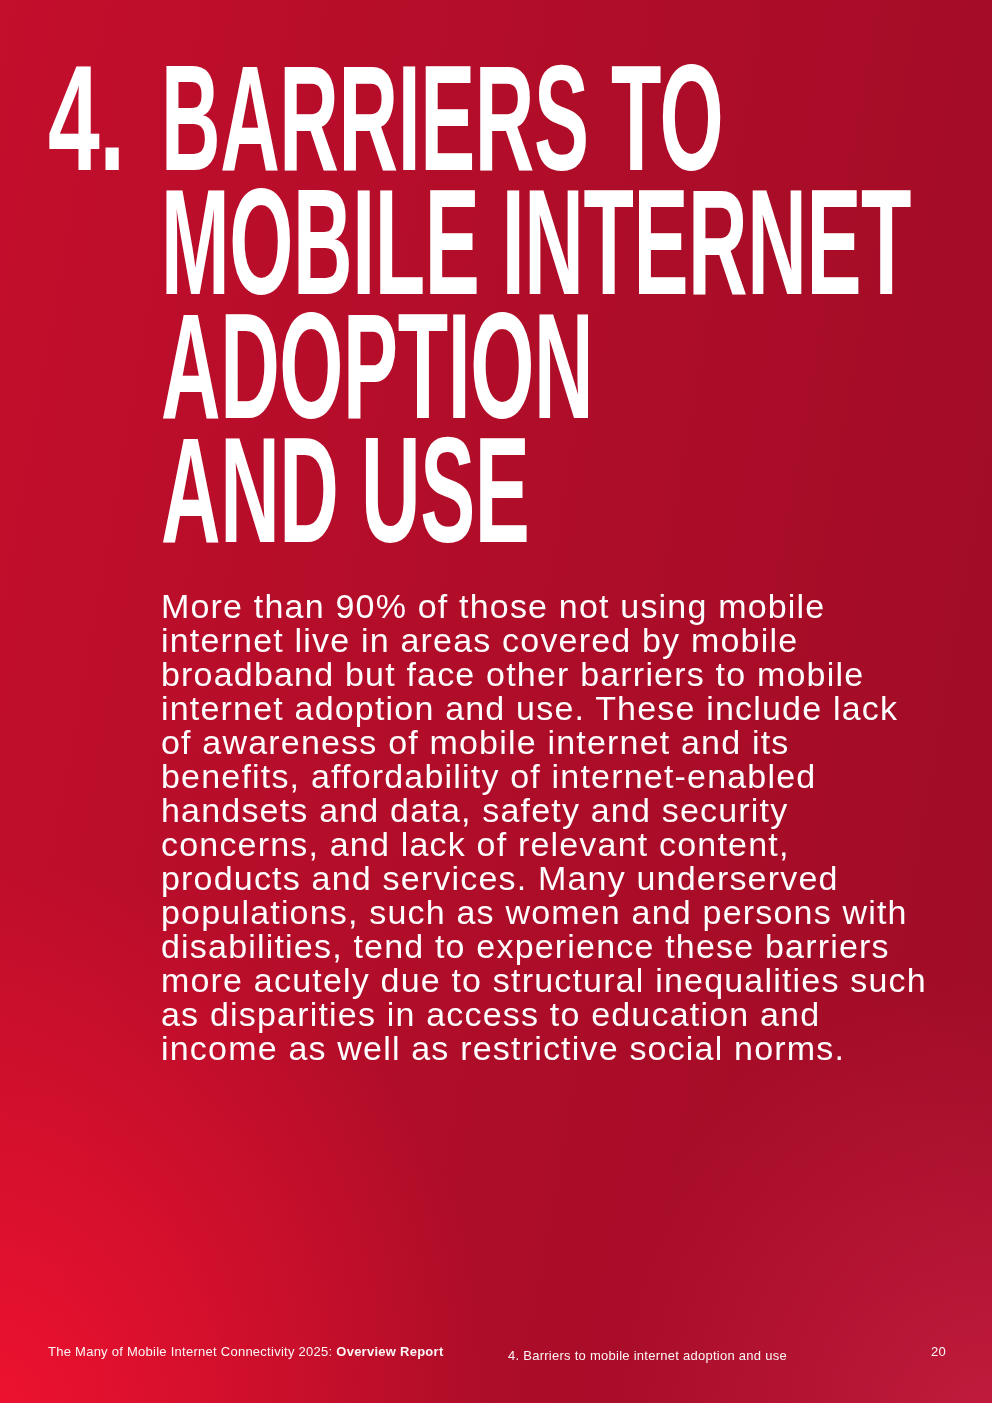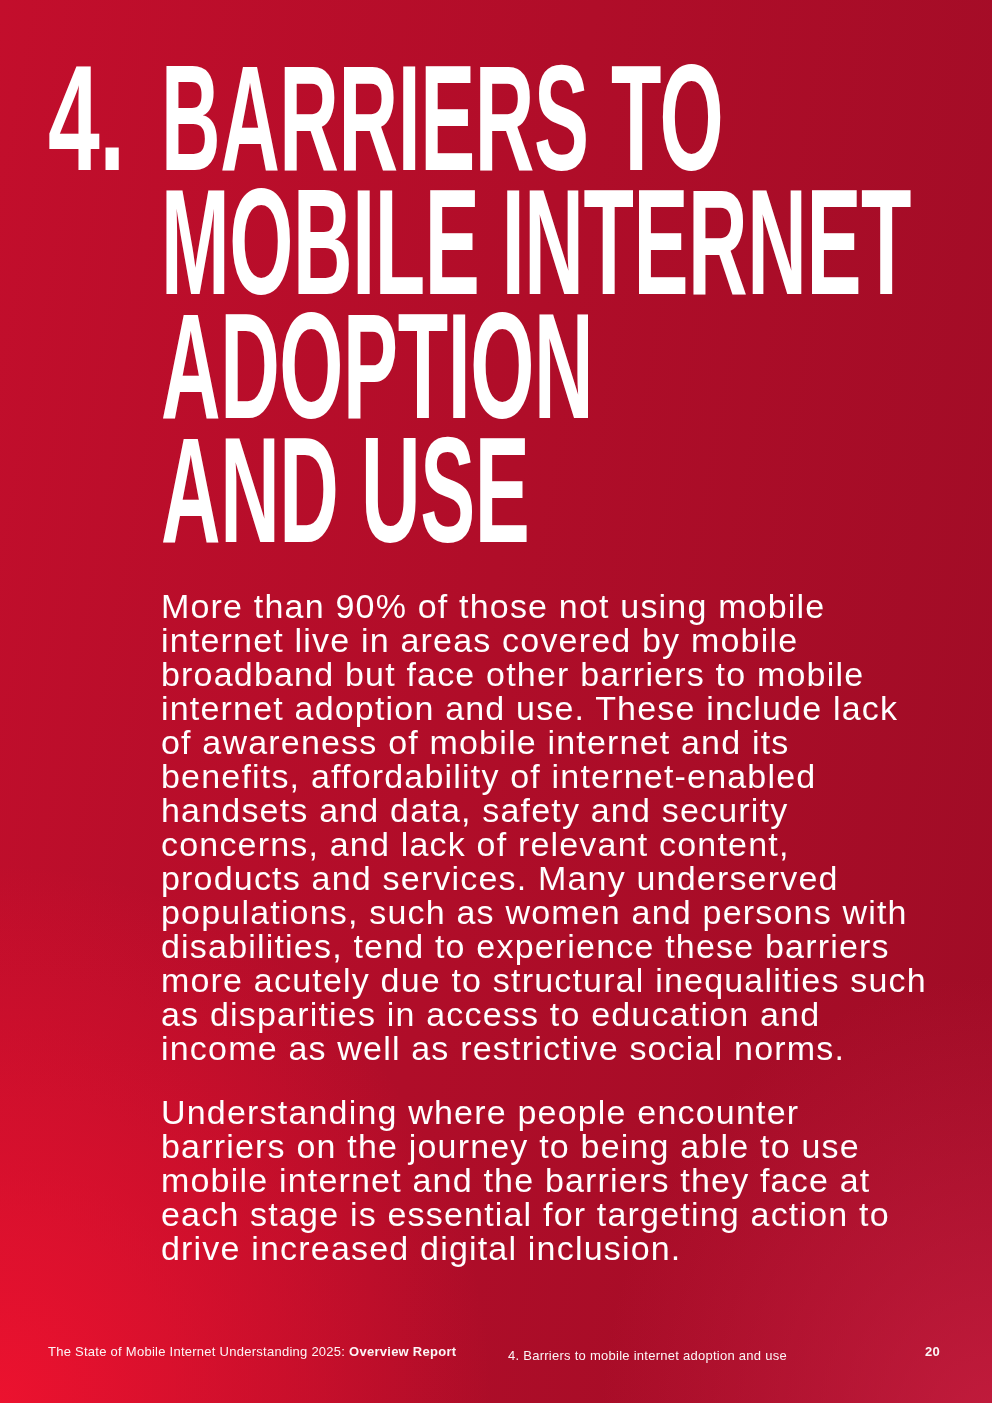--- a/index.html
+++ b/index.html
@@ -73,21 +73,21 @@
     top: 1344px;
     height: 16px;
     font-size: 13px;
     line-height: 15px;
     letter-spacing: 0.02em;
     color: rgba(255,255,255,0.96);
   }
   .footer-left  { position: absolute; left: 48px;  top: 0; white-space: nowrap; }
   .footer-left strong { font-weight: 700; margin-top: 27px; }
   .footer-center{ position: absolute; left: 508px; top: 4px; white-space: nowrap; }
-  .footer-right { position: absolute; right: 52px; top: 0; font-weight: bold; }
+  .footer-right { position: absolute; right: 46px; top: 0; }
 </style>
 </head>
 <body>
 
 <div class="page">
 
   <header class="heading">
     <div class="num-col">
       <span class="h-text num">4.</span>
     </div>
@@ -102,24 +102,23 @@
         <span class="h-text">ADOPTION</span>
       </div>
       <div class="h-line">
         <span class="h-text">AND USE</span>
       </div>
     </div>
   </header>
 
   <main class="content">
     <p>More than 90% of those not using mobile internet live in areas covered by mobile broadband but face other barriers to mobile internet adoption and use. These include lack of awareness of mobile internet and its benefits, affordability of internet-enabled handsets and data, safety and security concerns, and lack of relevant content, products and services. Many underserved populations, such as women and persons with disabilities, tend to experience these barriers more acutely due to structural inequalities such as disparities in access to education and income as well as restrictive social norms.</p>
-    <p>Understanding where people encounter barriers on the journey to being able to use mobile internet and the barriers they face at each stage is essential for targeting action to drive increased digital inclusion.</p>
   </main>
 
   <footer class="footer">
     <div class="footer-left">
-      <span>The State of Mobile Internet Understanding 2025: </span><strong>Overview Report</strong>
+      <span>The Many of Mobile Internet Connectivity 2025: </span><strong>Overview Report</strong>
     </div>
     <div class="footer-center">4. Barriers to mobile internet adoption and use</div>
     <div class="footer-right">20</div>
   </footer>
 
 </div>
 
 </body></html>

